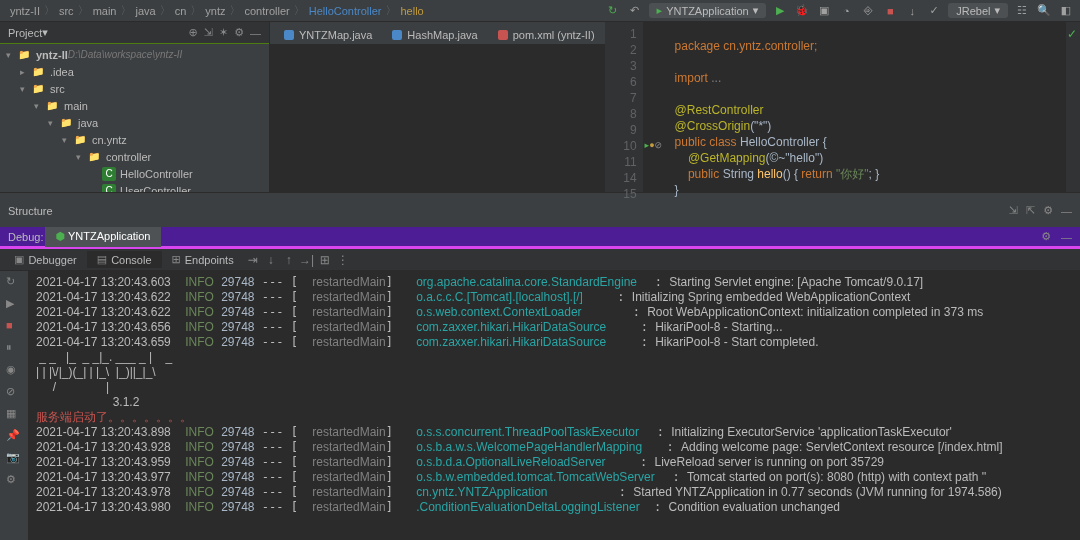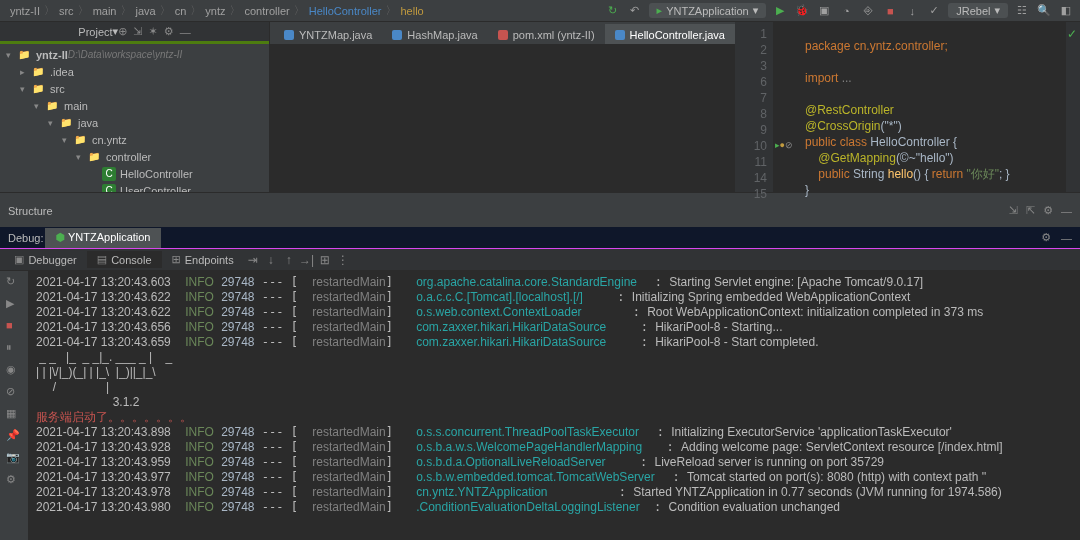--- a/index.html
+++ b/index.html
@@ -9,21 +9,21 @@
 .top-nav .crumb { padding:0 4px; }
 .top-nav .sep { color:#666; }
 .top-nav .right { margin-left:auto; gap:6px; }
 .top-nav .run-box { background:#4c5052; padding:1px 8px; border-radius:3px; color:#bbb; display:flex; align-items:center; gap:4px; }
 .top-nav .ico { display:flex; width:16px; height:16px; align-items:center; justify-content:center; }
 .green { color:#4caf50; }
 .orange { color:#c19a3f; }
 .blue { color:#4a88c7; }
 .split { display:flex; height:170px; }
 .project { width:270px; background:#3c3f41; border-right:1px solid #2b2b2b; display:flex; flex-direction:column; }
-.panel-hdr { height:22px; background:#313335; border-bottom:3px solid #4d7c0f; padding:0 8px; font-size:11px; color:#bbb; justify-content:center; }
+.panel-hdr { height:22px; background:#313335; border-bottom:1px solid #4d7c0f; padding:0 8px; font-size:11px; color:#bbb; justify-content:space-between; }
 .panel-hdr .tools { gap:6px; color:#888; }
 .tree { flex:1; overflow:auto; padding:2px 0; font-size:11px; }
 .tree .node { display:flex; align-items:center; height:17px; padding-left:8px; cursor:pointer; }
 .tree .arrow { width:12px; color:#888; font-size:9px; }
 .tree .ico { width:14px; height:14px; margin-right:4px; display:inline-flex; align-items:center; justify-content:center; font-size:10px; border-radius:2px; }
 .dir { color:#afb1b3; }
 .dim { color:#787878; font-size:10px;font-style:italic; }
 .cls { background:#2e7d32; color:#fff; font-size:8px; width:12px; height:12px; border-radius:6px; }
 .editor { flex:1; background:#2b2b2b; display:flex; flex-direction:row; }
 .tabs { height:22px; background:#3c3f41; display:flex; align-items:end; padding-left:4px; }
@@ -38,21 +38,21 @@
 .kw { color:#cc7832; }
 .str { color:#6a8759; }
 .anno { color:#bbb529; }
 .meth { color:#ffc66d; }
 .cmt { color:#808080; }
 .structure { height:35px; background:#3c3f41; border-top:1px solid #2b2b2b; }
 .struct-hdr { height:36px; padding:4px 8px; border-bottom:1px solid #2b2b2b; justify-content:space-between; font-size:11px; }
 .struct-toolbar { height:15px; padding:0 6px; gap:8px; }
 .struct-toolbar span { width:14px; height:14px; font-size:10px; }
 .debug-panel { height:313px; display:flex; flex-direction:column; background:#2b2b2b; }
-.debug-hdr { height:22px; background:#0f172a; border-bottom:1px solid #d946ef; padding:0 8px; font-size:11px; justify-content:space-between; }
+.debug-hdr { height:22px; background:#4c1d95; border-bottom:3px solid #d946ef; padding:0 8px; font-size:11px; justify-content:space-between; }
 .debug-tabs { display:flex; align-items:center; gap:2px; }
 .debug-tab { height:20px; padding:3px 10px; font-size:11px; cursor:pointer; }
 .debug-tab.active { background:#4e5254; color:#fff; }
 .debug-sub { height:22px; background:#313335; border-bottom:1px solid #2b2b2b; padding:0 4px; }
 .debug-sub .mini { padding:2px 10px; font-size:11px; cursor:pointer; display:flex; align-items:center; gap:4px; }
 .debug-sub .mini.active { background:#2b2b2b; }
 .debug-sub .tool-ico { width:18px; color:#888; text-align:center; }
 .debug-body { flex:1; display:flex; overflow:hidden; }
 .debug-side { width:28px; background:#3c3f41; display:flex; flex-direction:column; gap:6px; padding-top:4px; align-items:center; }
 .debug-side span { width:16px; height:16px; font-size:11px; color:#888; }
@@ -167,21 +167,20 @@
         </div>
 
     </div>
   </div>
 
   <div class="editor">
     <div class="tabs" id="tabs">
         <div class="tab"><span class="dot" style="background:#4a88c7"></span>YNTZMap.java</div>
         <div class="tab"><span class="dot" style="background:#4a88c7"></span>HashMap.java</div>
         <div class="tab"><span class="dot" style="background:#c75450"></span>pom.xml (yntz-II)</div>
-        <div class="tab active"><span class="dot" style="background:#4a88c7"></span>HelloController.java</div>
       </div>
     <div class="code-area">
       <div class="gutter" id="gutter">
           <div>1</div>
           <div>2</div>
           <div>3</div>
           <div>6</div>
           <div>7</div>
           <div>8</div>
           <div>9</div>

